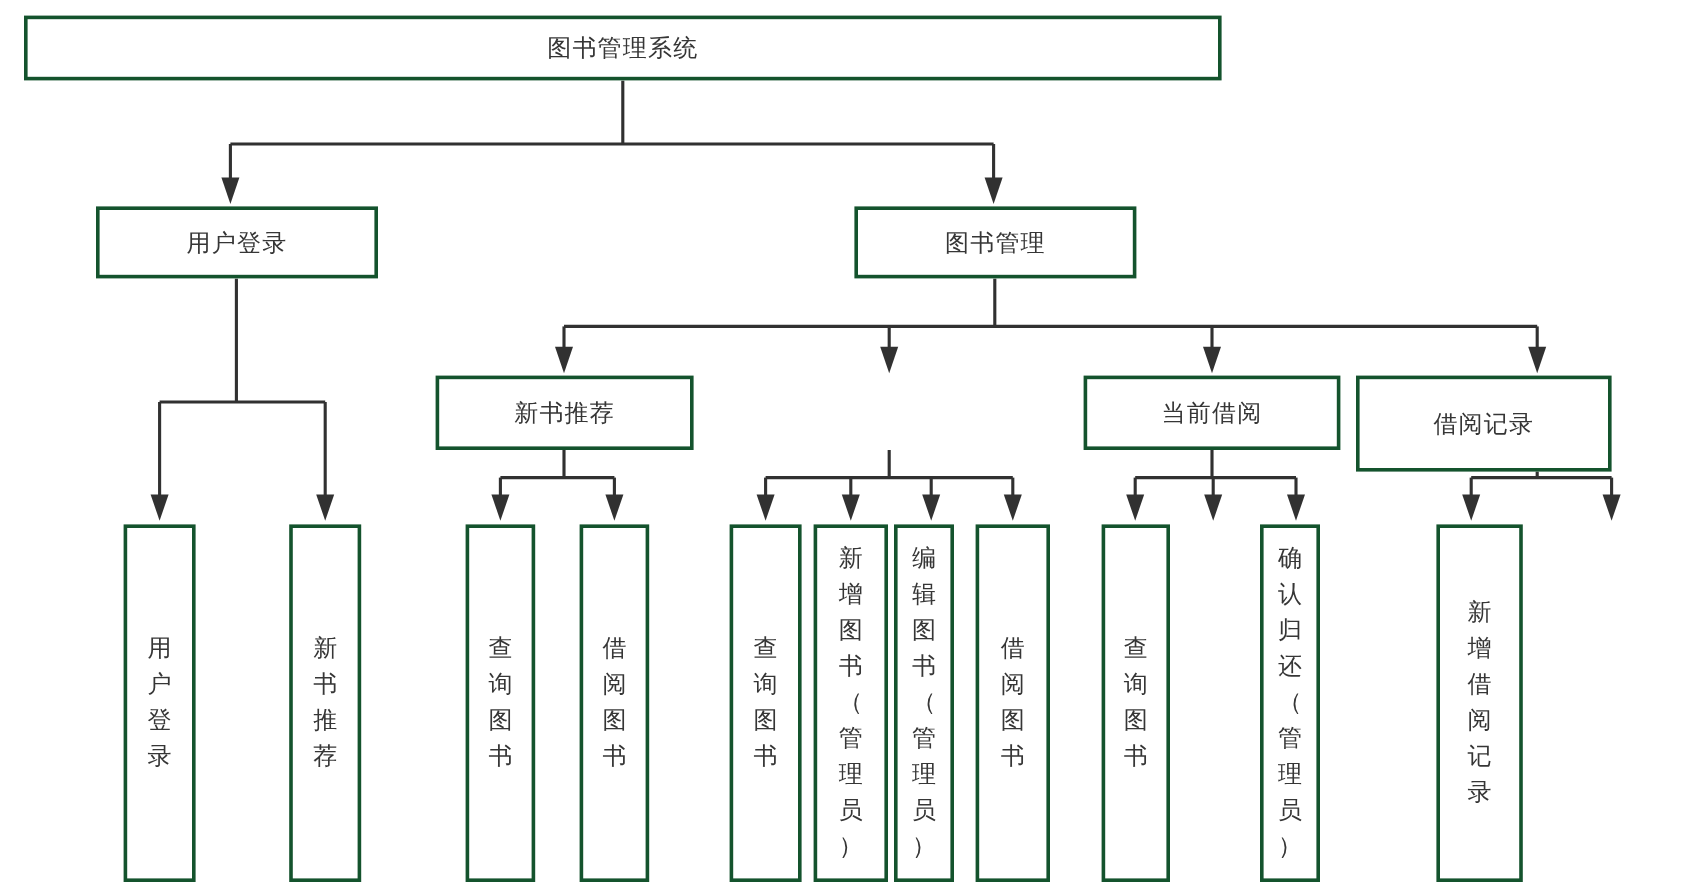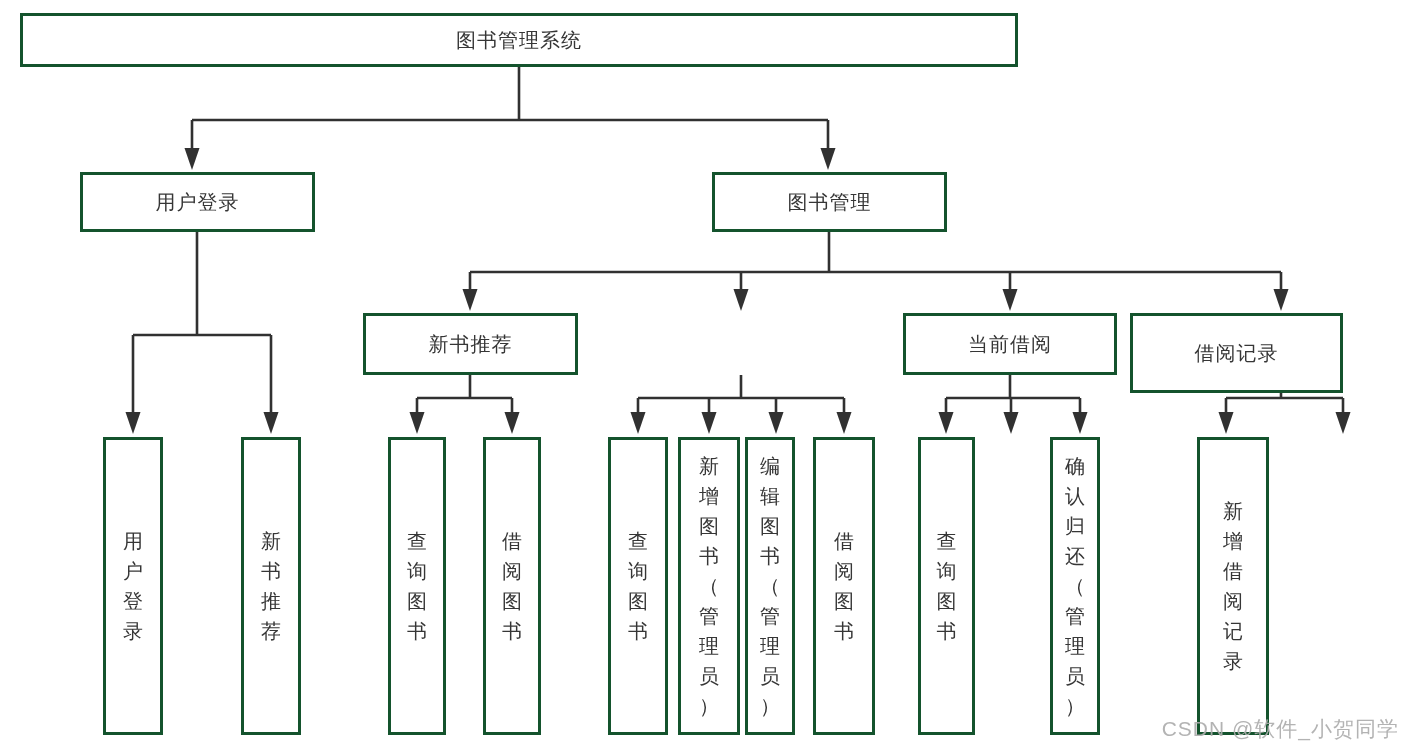--- a/index.html
+++ b/index.html
@@ -142,14 +142,13 @@
     <span>查询图书</span>
   </div>
   <div class="node v" style="left:1050px;top:437px;width:50px;height:298px">
     <span>确认归还（管理员）</span>
   </div>
 
   <div class="node v" style="left:1197px;top:437px;width:72px;height:298px">
     <span>新增借阅记录</span>
   </div>
 
-  <div class="watermark">CSDN @软件_小贺同学</div>
 </div>
 
 </body></html>

